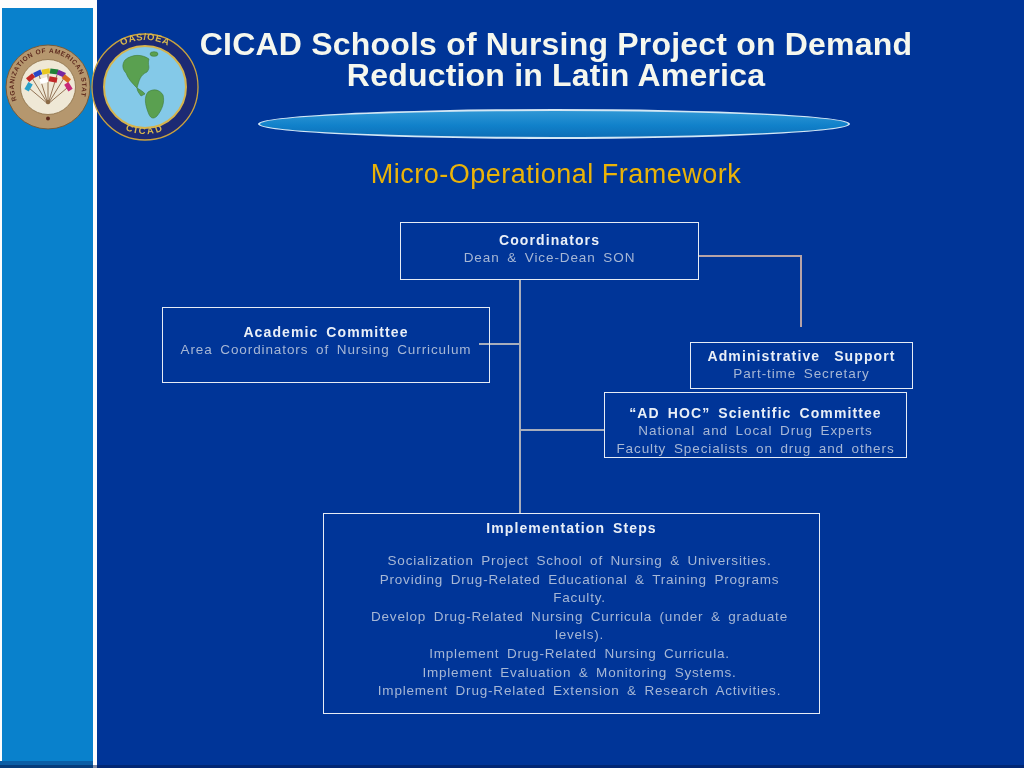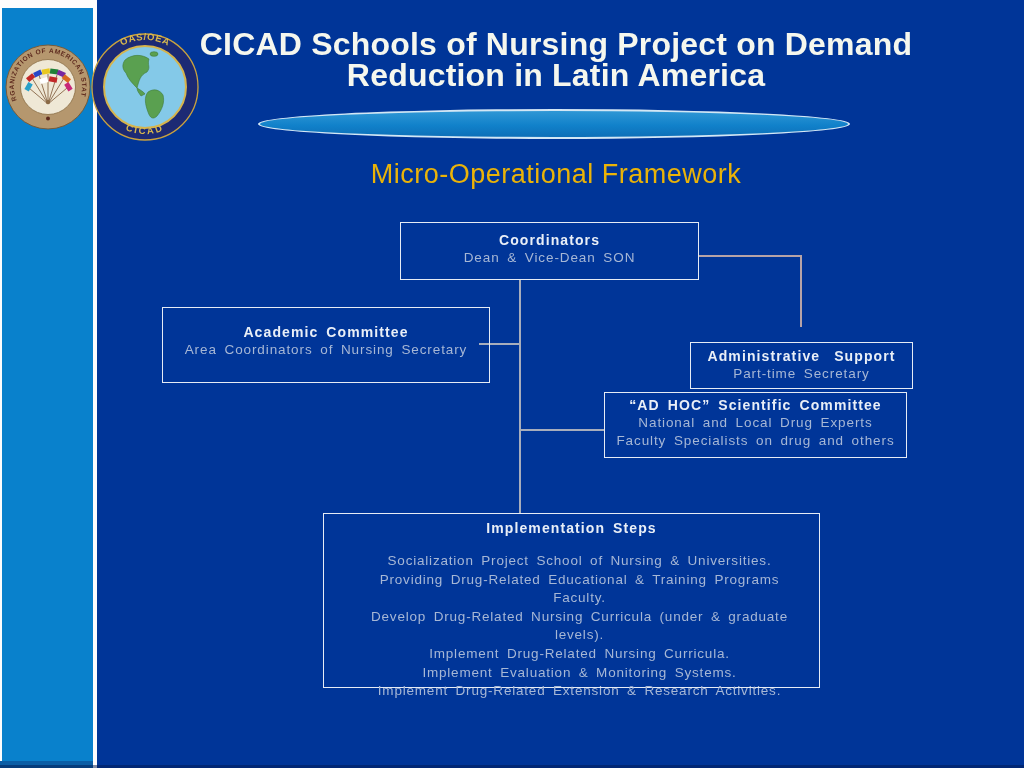--- a/index.html
+++ b/index.html
@@ -39,22 +39,22 @@
     letter-spacing:1.1px;word-spacing:3px;
   }
   .box-sub{
     font-size:13.5px;line-height:17.5px;color:#a6b7d5;
     letter-spacing:0.9px;word-spacing:3px;
   }
   .box-coordinators{left:400px;top:222px;width:299px;height:58px;padding-top:9px;}
   .box-academic{left:162px;top:307px;width:328px;height:76px;padding-top:16px;}
   .box-admin{left:690px;top:342px;width:223px;height:47px;padding-top:5px;}
   .box-admin .box-title{word-spacing:9px;}
-  .box-adhoc{left:604px;top:392px;width:303px;height:66px;padding-top:4px;}
-  .box-implementation{left:323px;top:513px;width:497px;height:175px;padding-top:6px;}
+  .box-adhoc{left:604px;top:392px;width:303px;height:66px;padding-top:12px;}
+  .box-implementation{left:323px;top:513px;width:497px;height:201px;padding-top:6px;}
   .impl-steps{
     list-style:none;margin:15px 0 0 0;padding:0 10px 0 26px;text-align:center;
     font-size:13.5px;line-height:18.6px;letter-spacing:0.8px;word-spacing:3px;color:#a6b7d5;
   }
   
   .conn{position:absolute;background:#a7adbc;}
   .conn-rose{background:#b6a3a7;}
   .conn-main-v{left:519px;top:279px;width:2px;height:235px;}
   .conn-acad-h{left:479px;top:343px;width:41px;height:2px;}
   .conn-adhoc-h{left:521px;top:429px;width:84px;height:2px;}
@@ -140,21 +140,21 @@
   <div class="conn conn-rose conn-admin-h"></div>
   <div class="conn conn-rose conn-admin-v"></div>
 
   <div class="dbox box-coordinators">
     <div class="box-title">Coordinators</div>
     <div class="box-sub">Dean &amp; Vice-Dean SON</div>
   </div>
 
   <div class="dbox box-academic">
     <div class="box-title">Academic Committee</div>
-    <div class="box-sub">Area Coordinators of Nursing Secretary</div>
+    <div class="box-sub">Area Coordinators of Nursing Curriculum</div>
   </div>
 
   <div class="dbox box-admin">
     <div class="box-title">Administrative Support</div>
     <div class="box-sub">Part-time Secretary</div>
   </div>
 
   <div class="dbox box-adhoc">
     <div class="box-title">“AD HOC” Scientific Committee</div>
     <div class="box-sub">National and Local Drug Experts</div>

